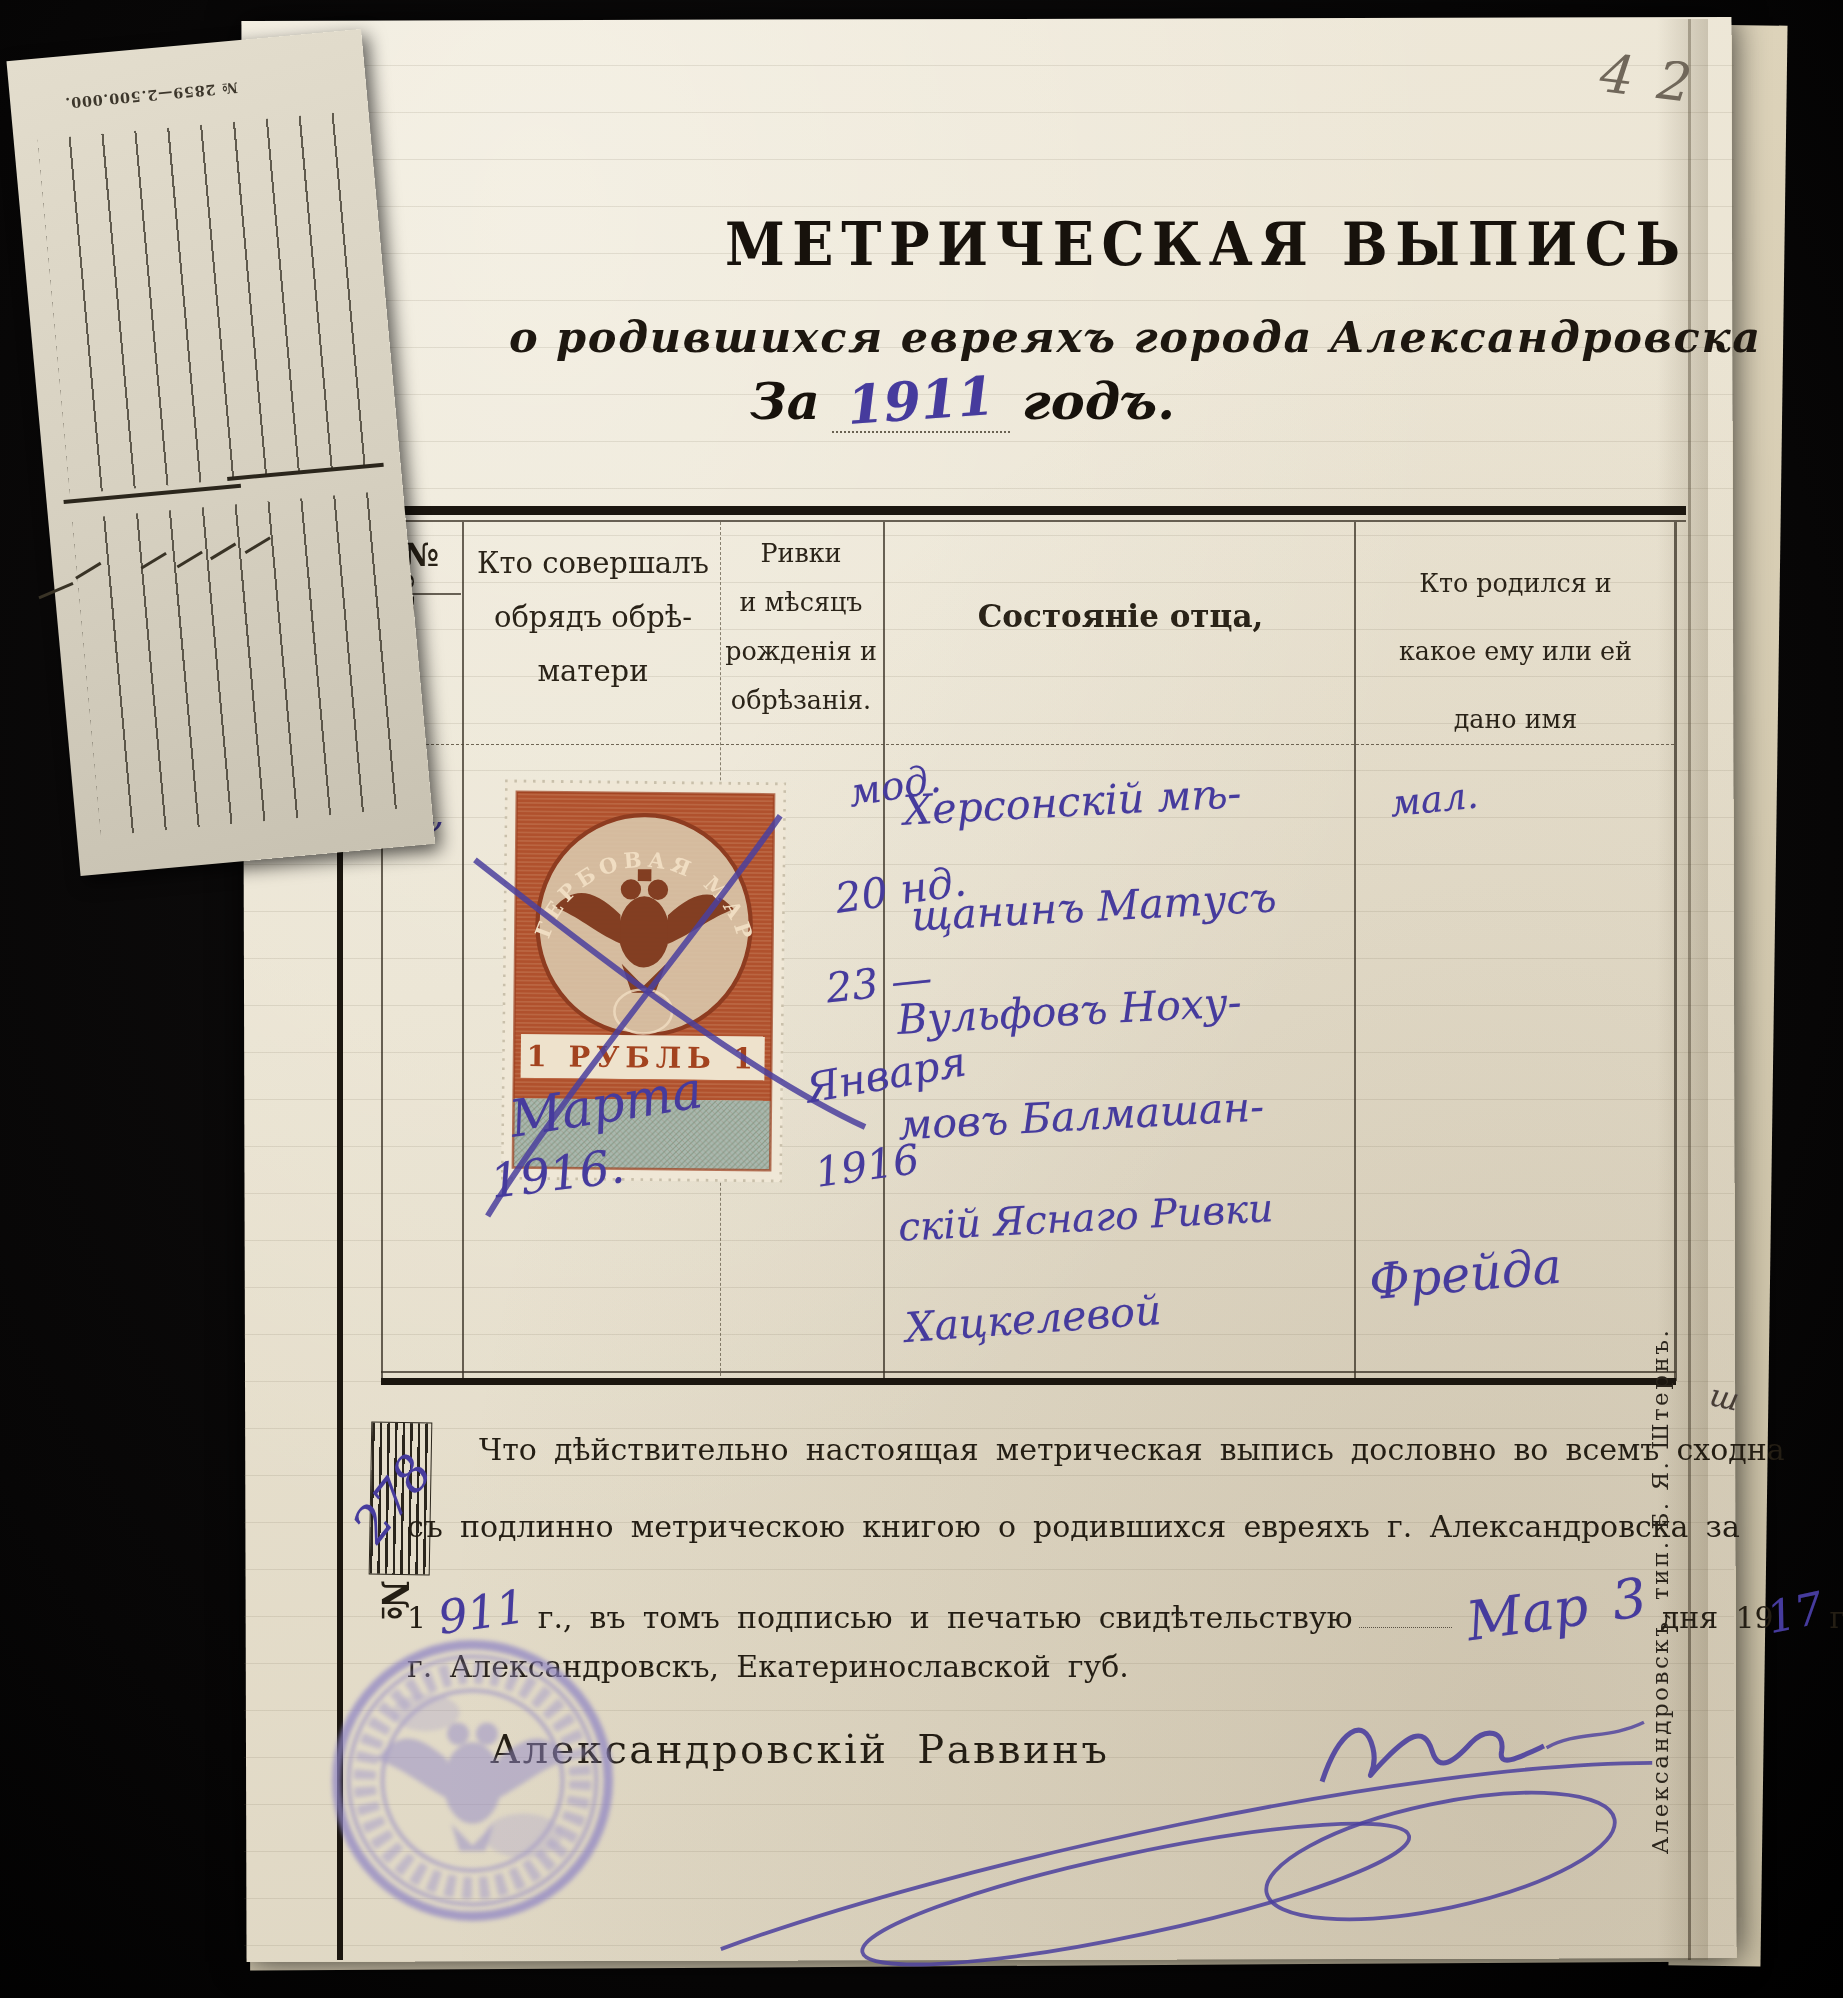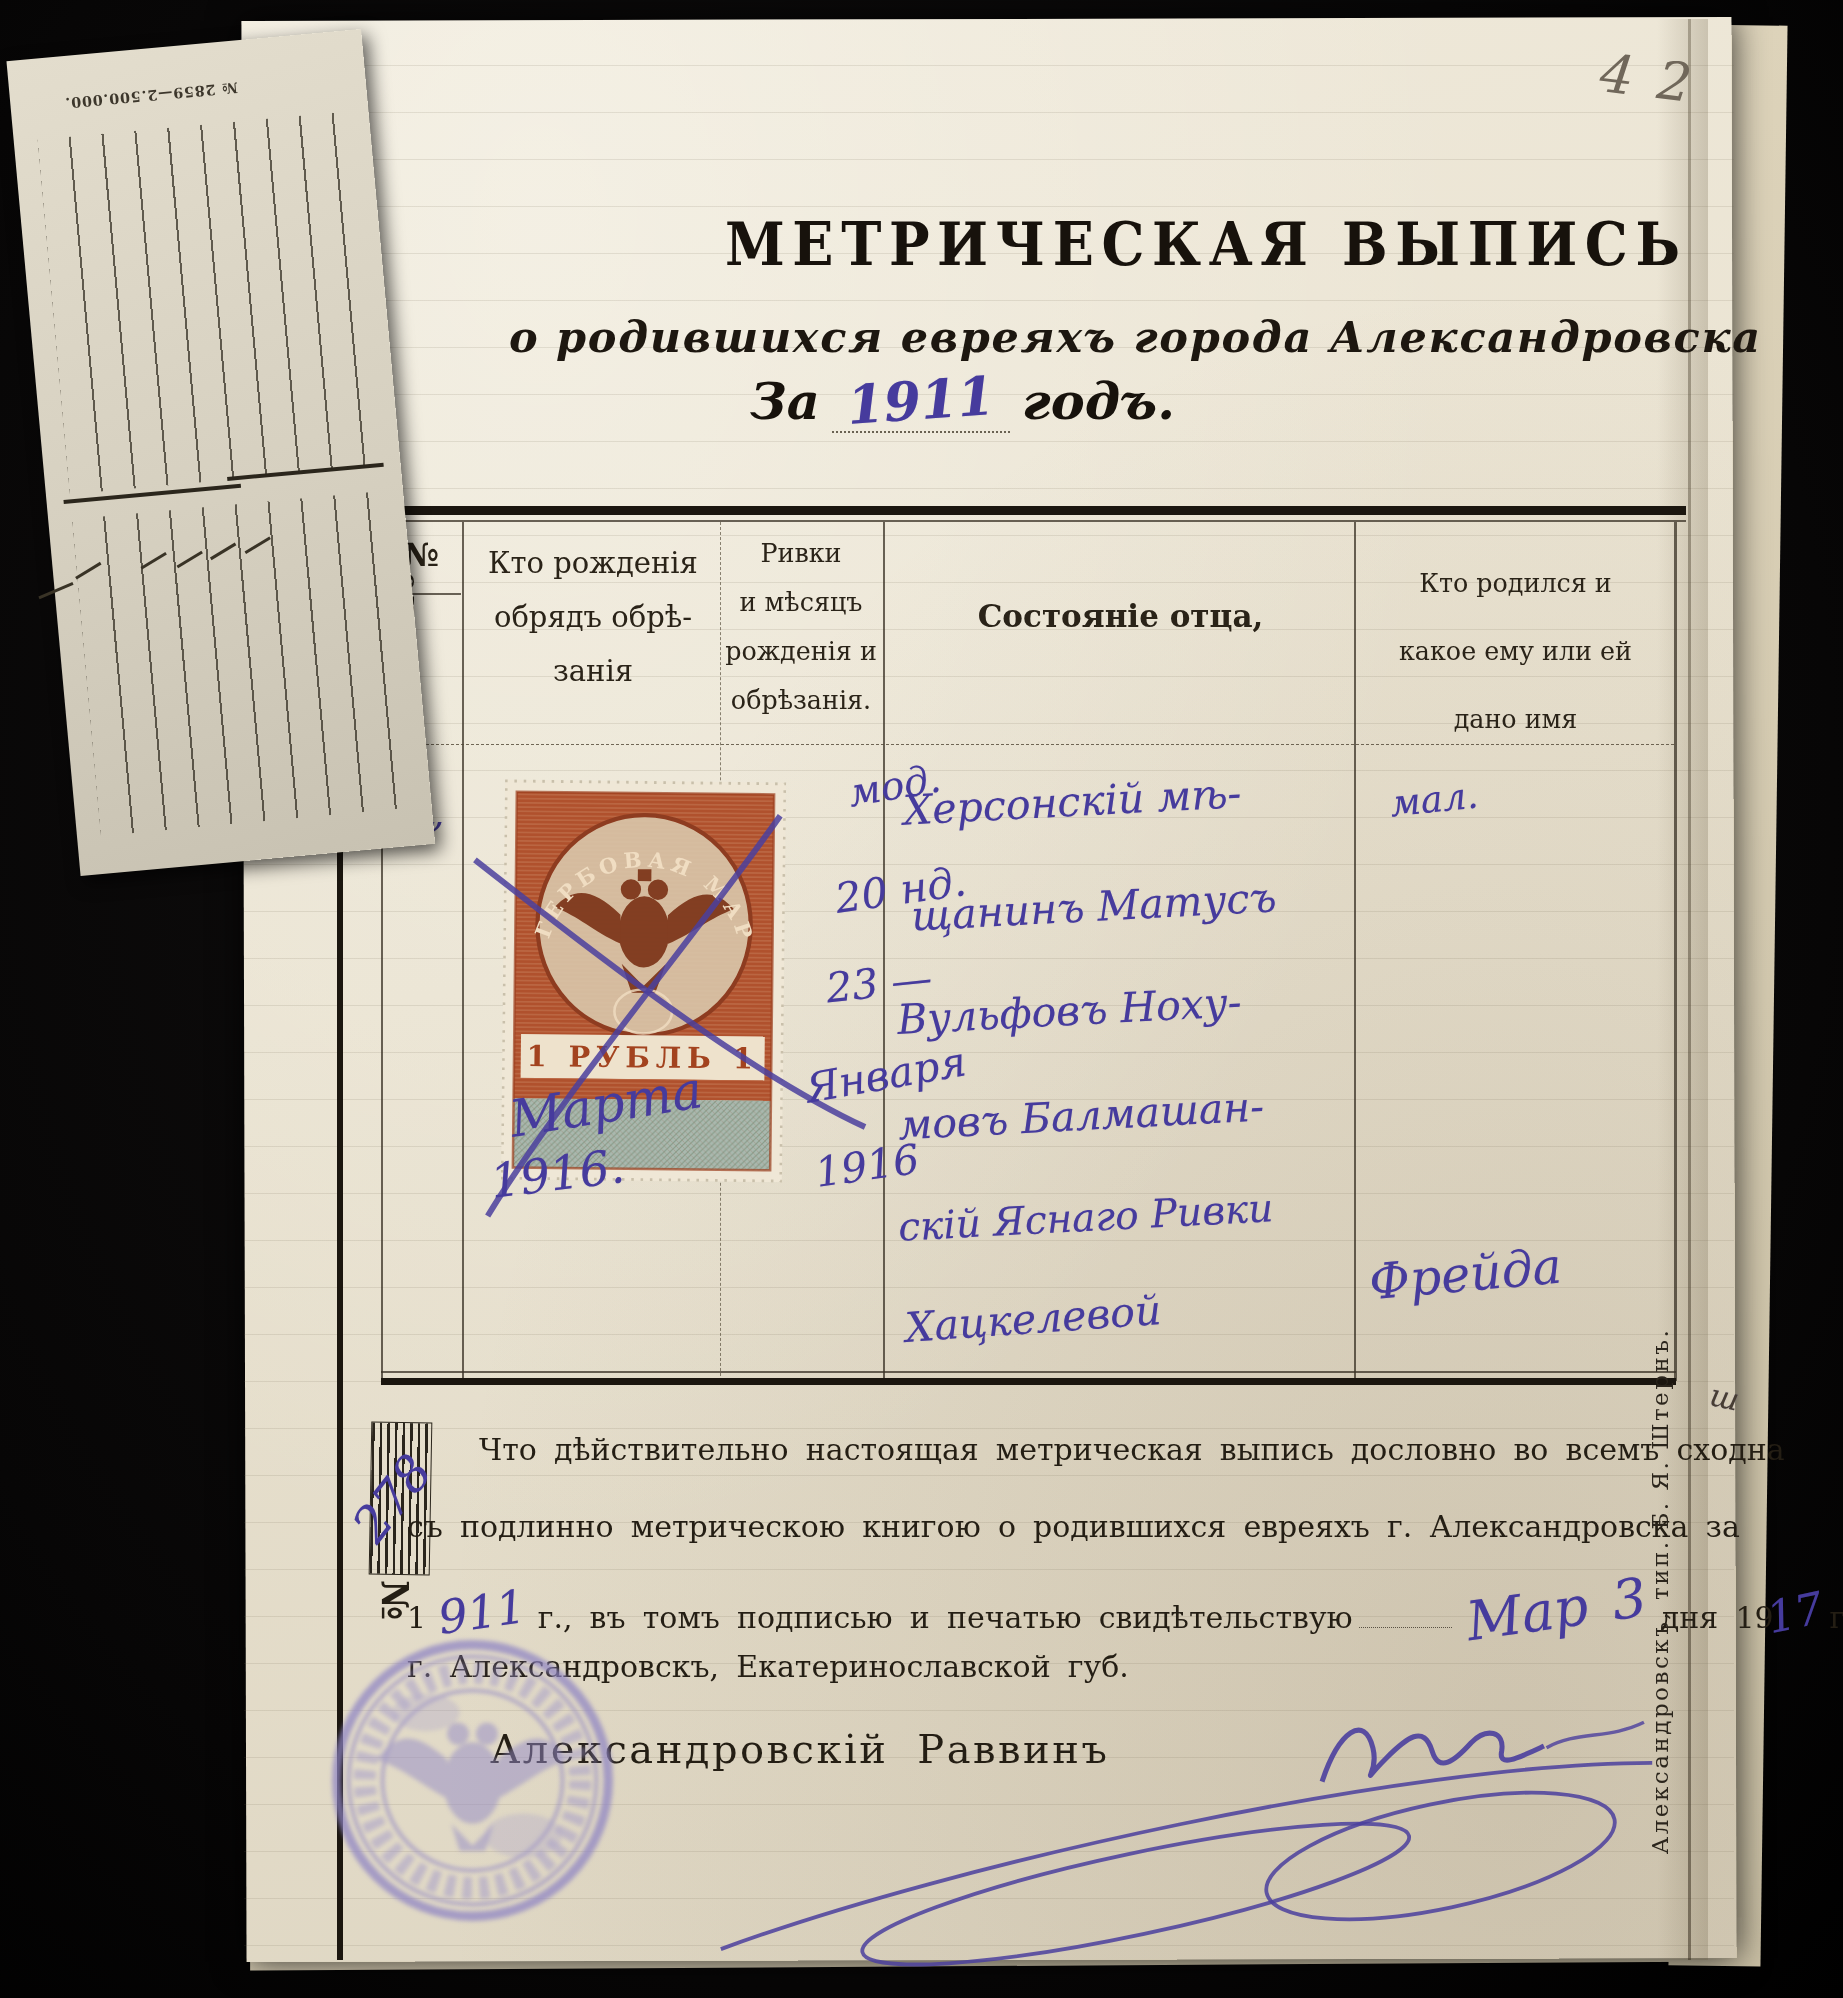--- a/index.html
+++ b/index.html
@@ -89,23 +89,23 @@
   <div class="abs tl-soft" style="left:383px;top:593px;width:78px;height:1.7px;"></div>
   <div class="abs tl" style="left:381px;top:1378px;width:1295px;height:6.8px;"></div>
   <div class="abs tl-soft" style="left:381px;top:1371px;width:1295px;height:1.7px;"></div>
 
   <div class="abs tl" style="left:337px;top:843px;width:6px;height:1117px;"></div>
 
   <div class="abs hdr" style="left:383px;top:536px;width:78px;font-size:32px;font-weight:bold;">№</div>
   <div class="abs hdr" style="left:390px;top:600px;width:37px;height:142px;writing-mode:vertical-rl;transform:rotate(180deg);font-size:25.4px;font-weight:bold;">Мужескаго</div>
 
   <div class="abs hdr" style="left:472px;top:536px;width:242px;font-size:29px;line-height:54px;">
-    <div>Кто рожденія</div>
+    <div>Кто совершалъ</div>
     <div>обрядъ обрѣ-</div>
-    <div>занія</div>
+    <div>матери</div>
   </div>
 
   <div class="abs hdr" style="left:724px;top:529px;width:154px;font-size:25.4px;line-height:49px;">
     <div>Ривки</div>
     <div>и мѣсяцъ</div>
     <div>рожденія и</div>
     <div>обрѣзанія.</div>
   </div>
 
   <div class="abs hdr" style="left:890px;top:566px;width:461px;font-size:31px;font-weight:bold;line-height:100px;">

